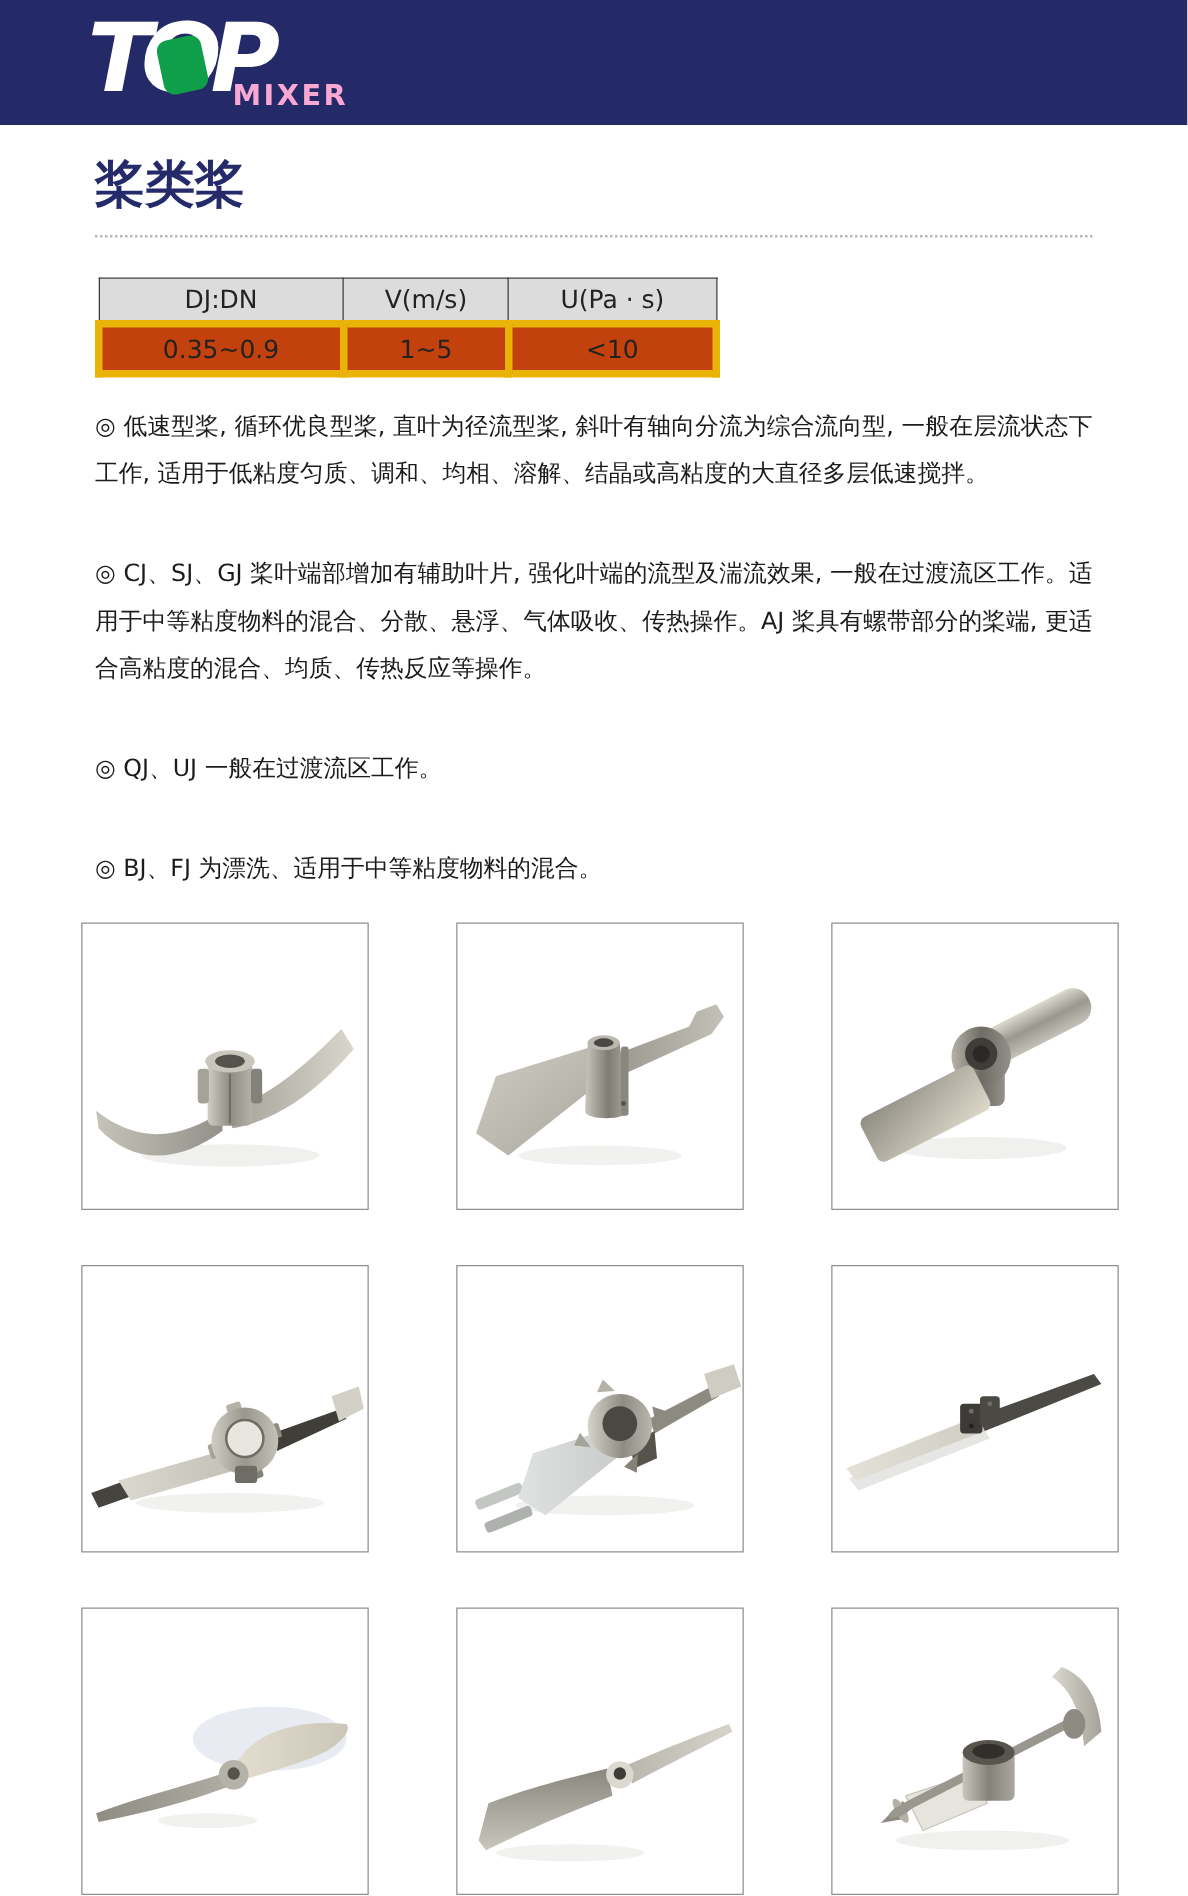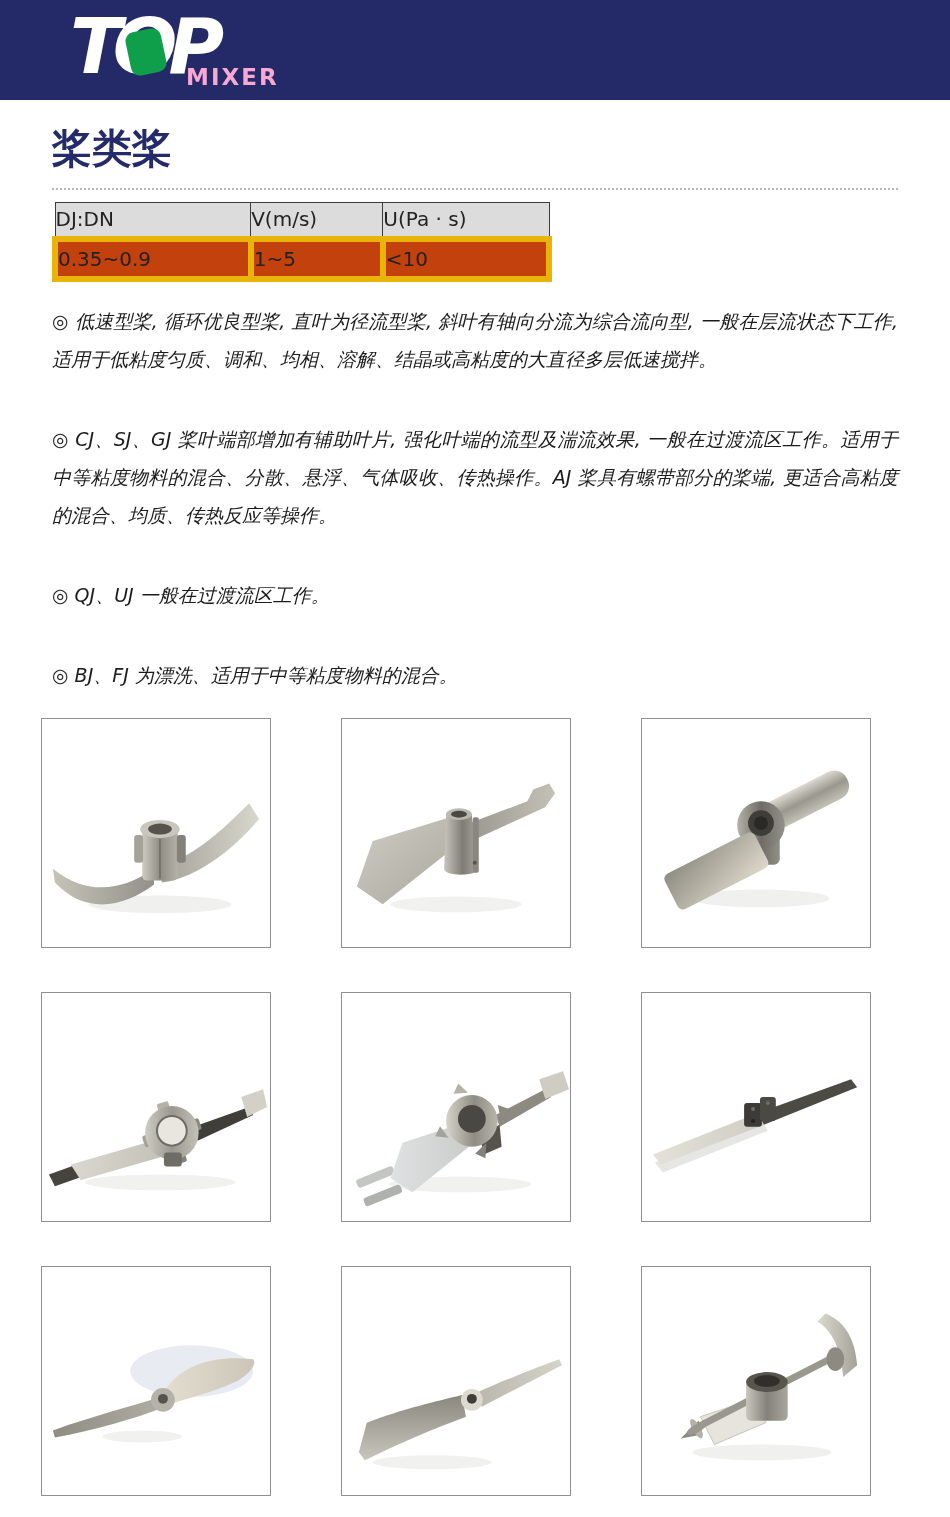--- a/index.html
+++ b/index.html
@@ -18,32 +18,32 @@
   }
   .logo-green {
     position: absolute; left: 58px; top: 28px; width: 36px; height: 44px;
     background: #0f9e4a; border-radius: 9px; transform: rotate(-12deg);
   }
   .logo-mixer {
     position: absolute; left: 116px; top: 62px;
     font-weight: bold; font-size: 23px; color: #f9a8d4; letter-spacing: 2px;
   }
   
-  .content { padding: 0 52px; }
+  .content { padding: 0 76px; }
   .page-title { margin: 24px 0 16px; font-size: 40px; line-height: 48px; font-weight: bold; color: #252b6a; }
   .dotted-divider { border-top: 2px dotted #b8b8b8; height: 0; }
   .spec-table {
-    margin-top: 12px; border-collapse: collapse; width: 500px;
-    text-align: left; font-size: 20px; color: #222222;
+    margin-top: 32px; border-collapse: collapse; width: 500px;
+    text-align: center; font-size: 20px; color: #222222;
   }
   .spec-table th {
     background: #dcdcdc; border: 1px solid #3c3c3c; height: 36px; font-weight: normal; padding: 0;
   }
   .spec-table td { border: 6px solid #eab308; height: 40px; padding: 0; background: #c2410c; }
-  .bullet { margin: 0; font-size: 19px; line-height: 38px; text-align: justify; font-style: italic; }
+  .bullet { margin: 0; font-size: 19px; line-height: 38px; text-align: justify; }
   .bullet.first { margin-top: 20px; }
   .bullet.gap { margin-top: 42px; }
   
   .gallery {
     display: grid; grid-template-columns: repeat(3, 230px); justify-content: space-between;
     row-gap: 44px; width: 830px; margin: 24px 0 0 -11px;
   }
   .gallery-item {
     margin: 0; width: 230px; height: 230px; border: 1px solid #8f8f8f; background: #ffffff;
     display: flex; align-items: center; justify-content: center; cursor: pointer;

